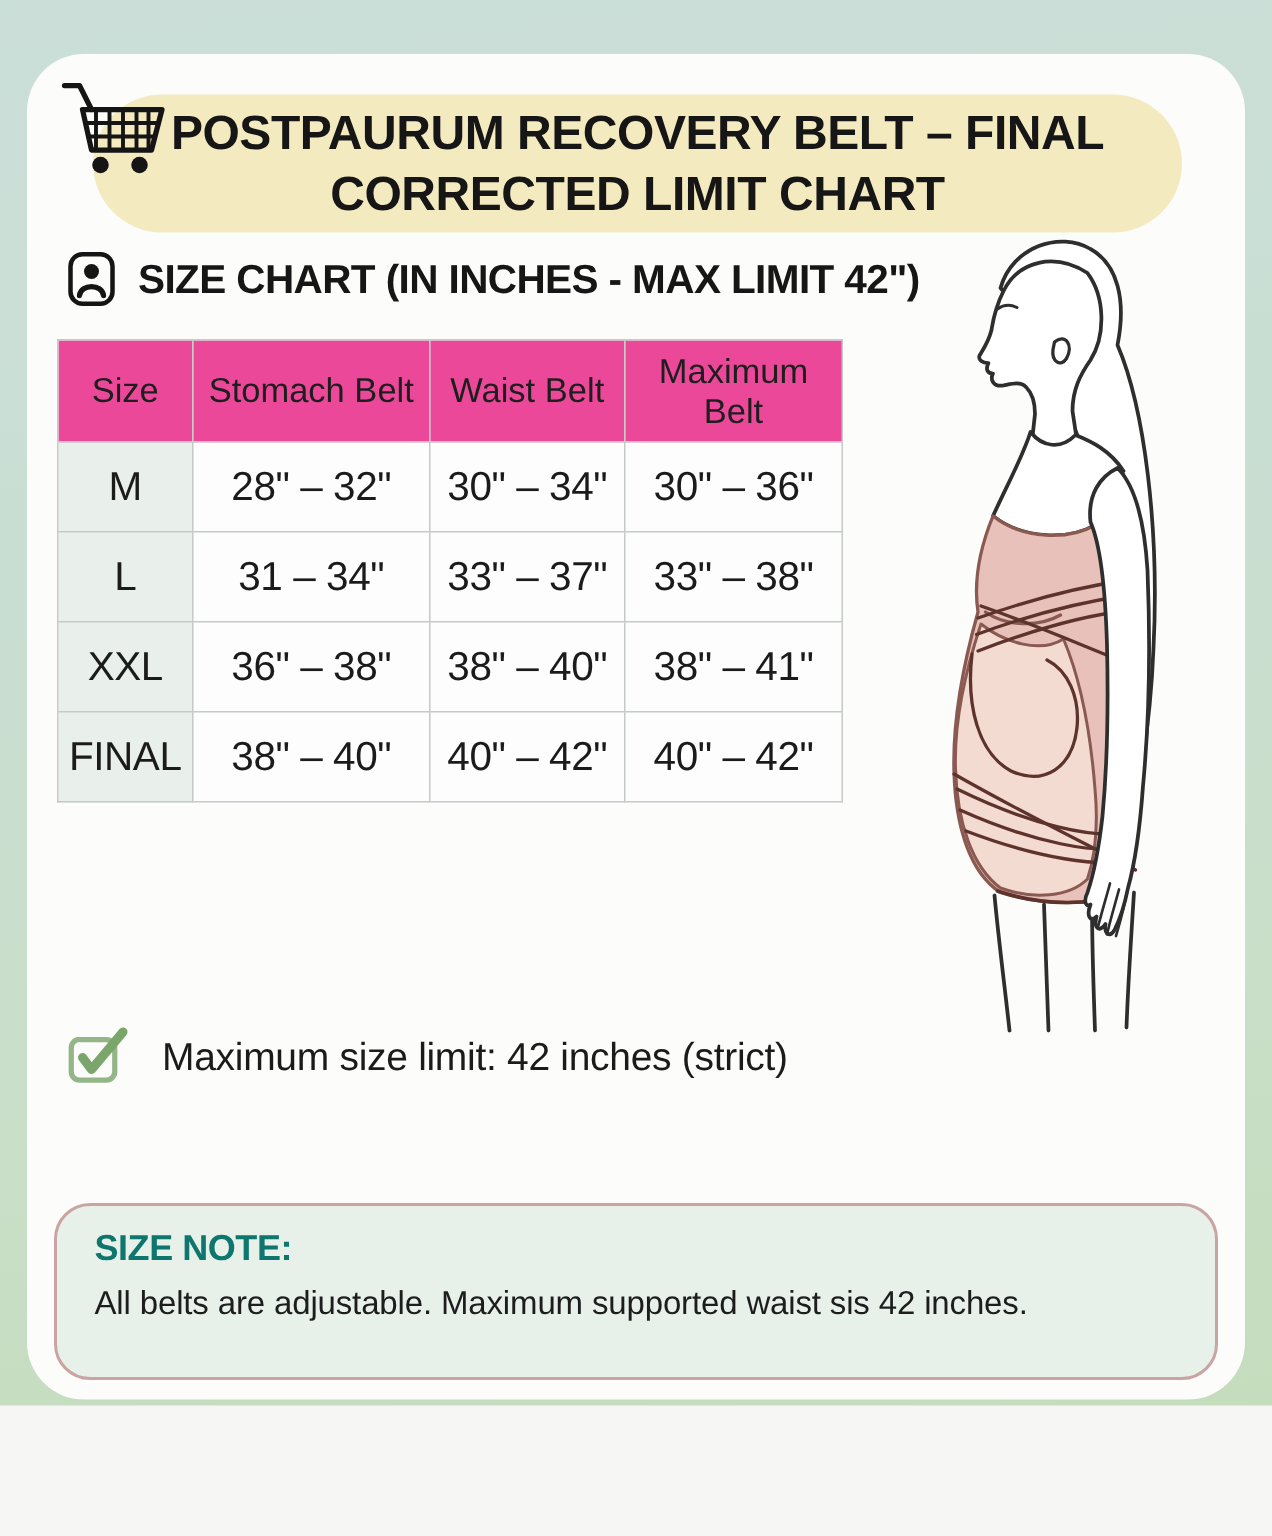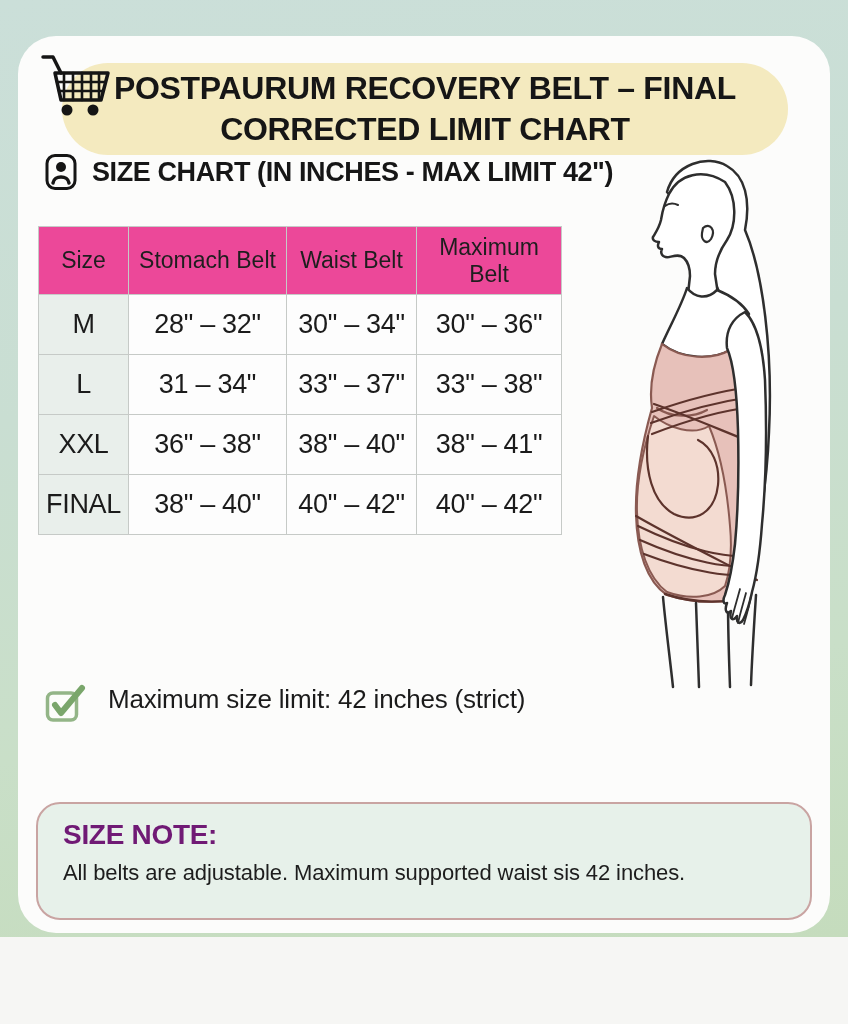--- a/index.html
+++ b/index.html
@@ -9,45 +9,45 @@
       background:linear-gradient(172deg,#cbdfd9 0%,#c9ded2 40%,#c9dfc8 72%,#c5dcbd 100%);}
   .card{position:absolute;left:18px;top:20px;width:812px;height:897px;background:#fcfcfb;border-radius:38px;margin-top:16px;}
 
   
   .banner{position:absolute;left:44px;top:27px;width:726px;height:92px;background:#f4eabf;border-radius:46px;
           display:flex;flex-direction:column;justify-content:center;align-items:center;}
   .banner-line{font-size:32px;font-weight:bold;letter-spacing:-0.3px;line-height:41px;color:#161616;text-align:center;}
   .cart{position:absolute;left:20px;top:12px;width:78px;height:78px;}
 
   
-  .section-head{position:absolute;left:26px;top:116px;display:flex;align-items:center;gap:14px;}
+  .section-head{position:absolute;left:26px;top:130px;display:flex;align-items:center;gap:14px;}
   .person-badge{width:34px;height:40px;display:inline-block;}
   .section-title{font-size:27px;font-weight:bold;letter-spacing:-0.4px;color:#161616;white-space:nowrap;}
 
   
   table.size-table{position:absolute;left:20px;top:190px;width:523px;border-collapse:collapse;table-layout:fixed;}
   .size-table th,.size-table td{border:1.5px solid #c6cac7;text-align:center;vertical-align:middle;padding:0;}
   .size-table th{background:#ec4899;height:67px;font-size:23px;font-weight:normal;color:#1e1e1e;}
   .size-table td{height:59px;font-size:27px;background:#fdfdfd;color:#1b1b1b;letter-spacing:-0.3px;}
   .size-table td.size-cell{background:#e9efeb;}
   col.c0{width:90px;} col.c1{width:158px;} col.c2{width:130px;} col.c3{width:145px;}
 
   
   .figure{position:absolute;left:580px;top:116px;width:214px;height:540px;}
 
   
   .checks{position:absolute;left:26px;top:648px;display:flex;flex-direction:column;gap:11px;}
-  .check-row{display:flex;gap:22px;}
+  .check-row{display:flex;align-items:center;gap:22px;}
   .checkbox{width:42px;height:40px;flex:0 0 auto;}
   .check-label{font-size:26px;color:#1b1b1b;letter-spacing:-0.2px;}
 
   
   .note{position:absolute;left:18px;top:766px;width:776px;height:118px;box-sizing:border-box;
         background:#e7f1ea;border:2.5px solid #c9a4a2;border-radius:24px;padding:15px 25px;}
-  .note-title{font-size:28px;font-weight:bold;color:#701a75;letter-spacing:-0.3px;}
+  .note-title{font-size:24px;font-weight:bold;color:#0f766e;letter-spacing:-0.3px;}
   .note-body{font-size:22px;color:#1d1d1d;margin-top:9px;letter-spacing:-0.1px;}
 </style>
 </head>
 <body>
 
 <div class="stage">
   <div class="bg"></div>
 
   <div class="card">
 

